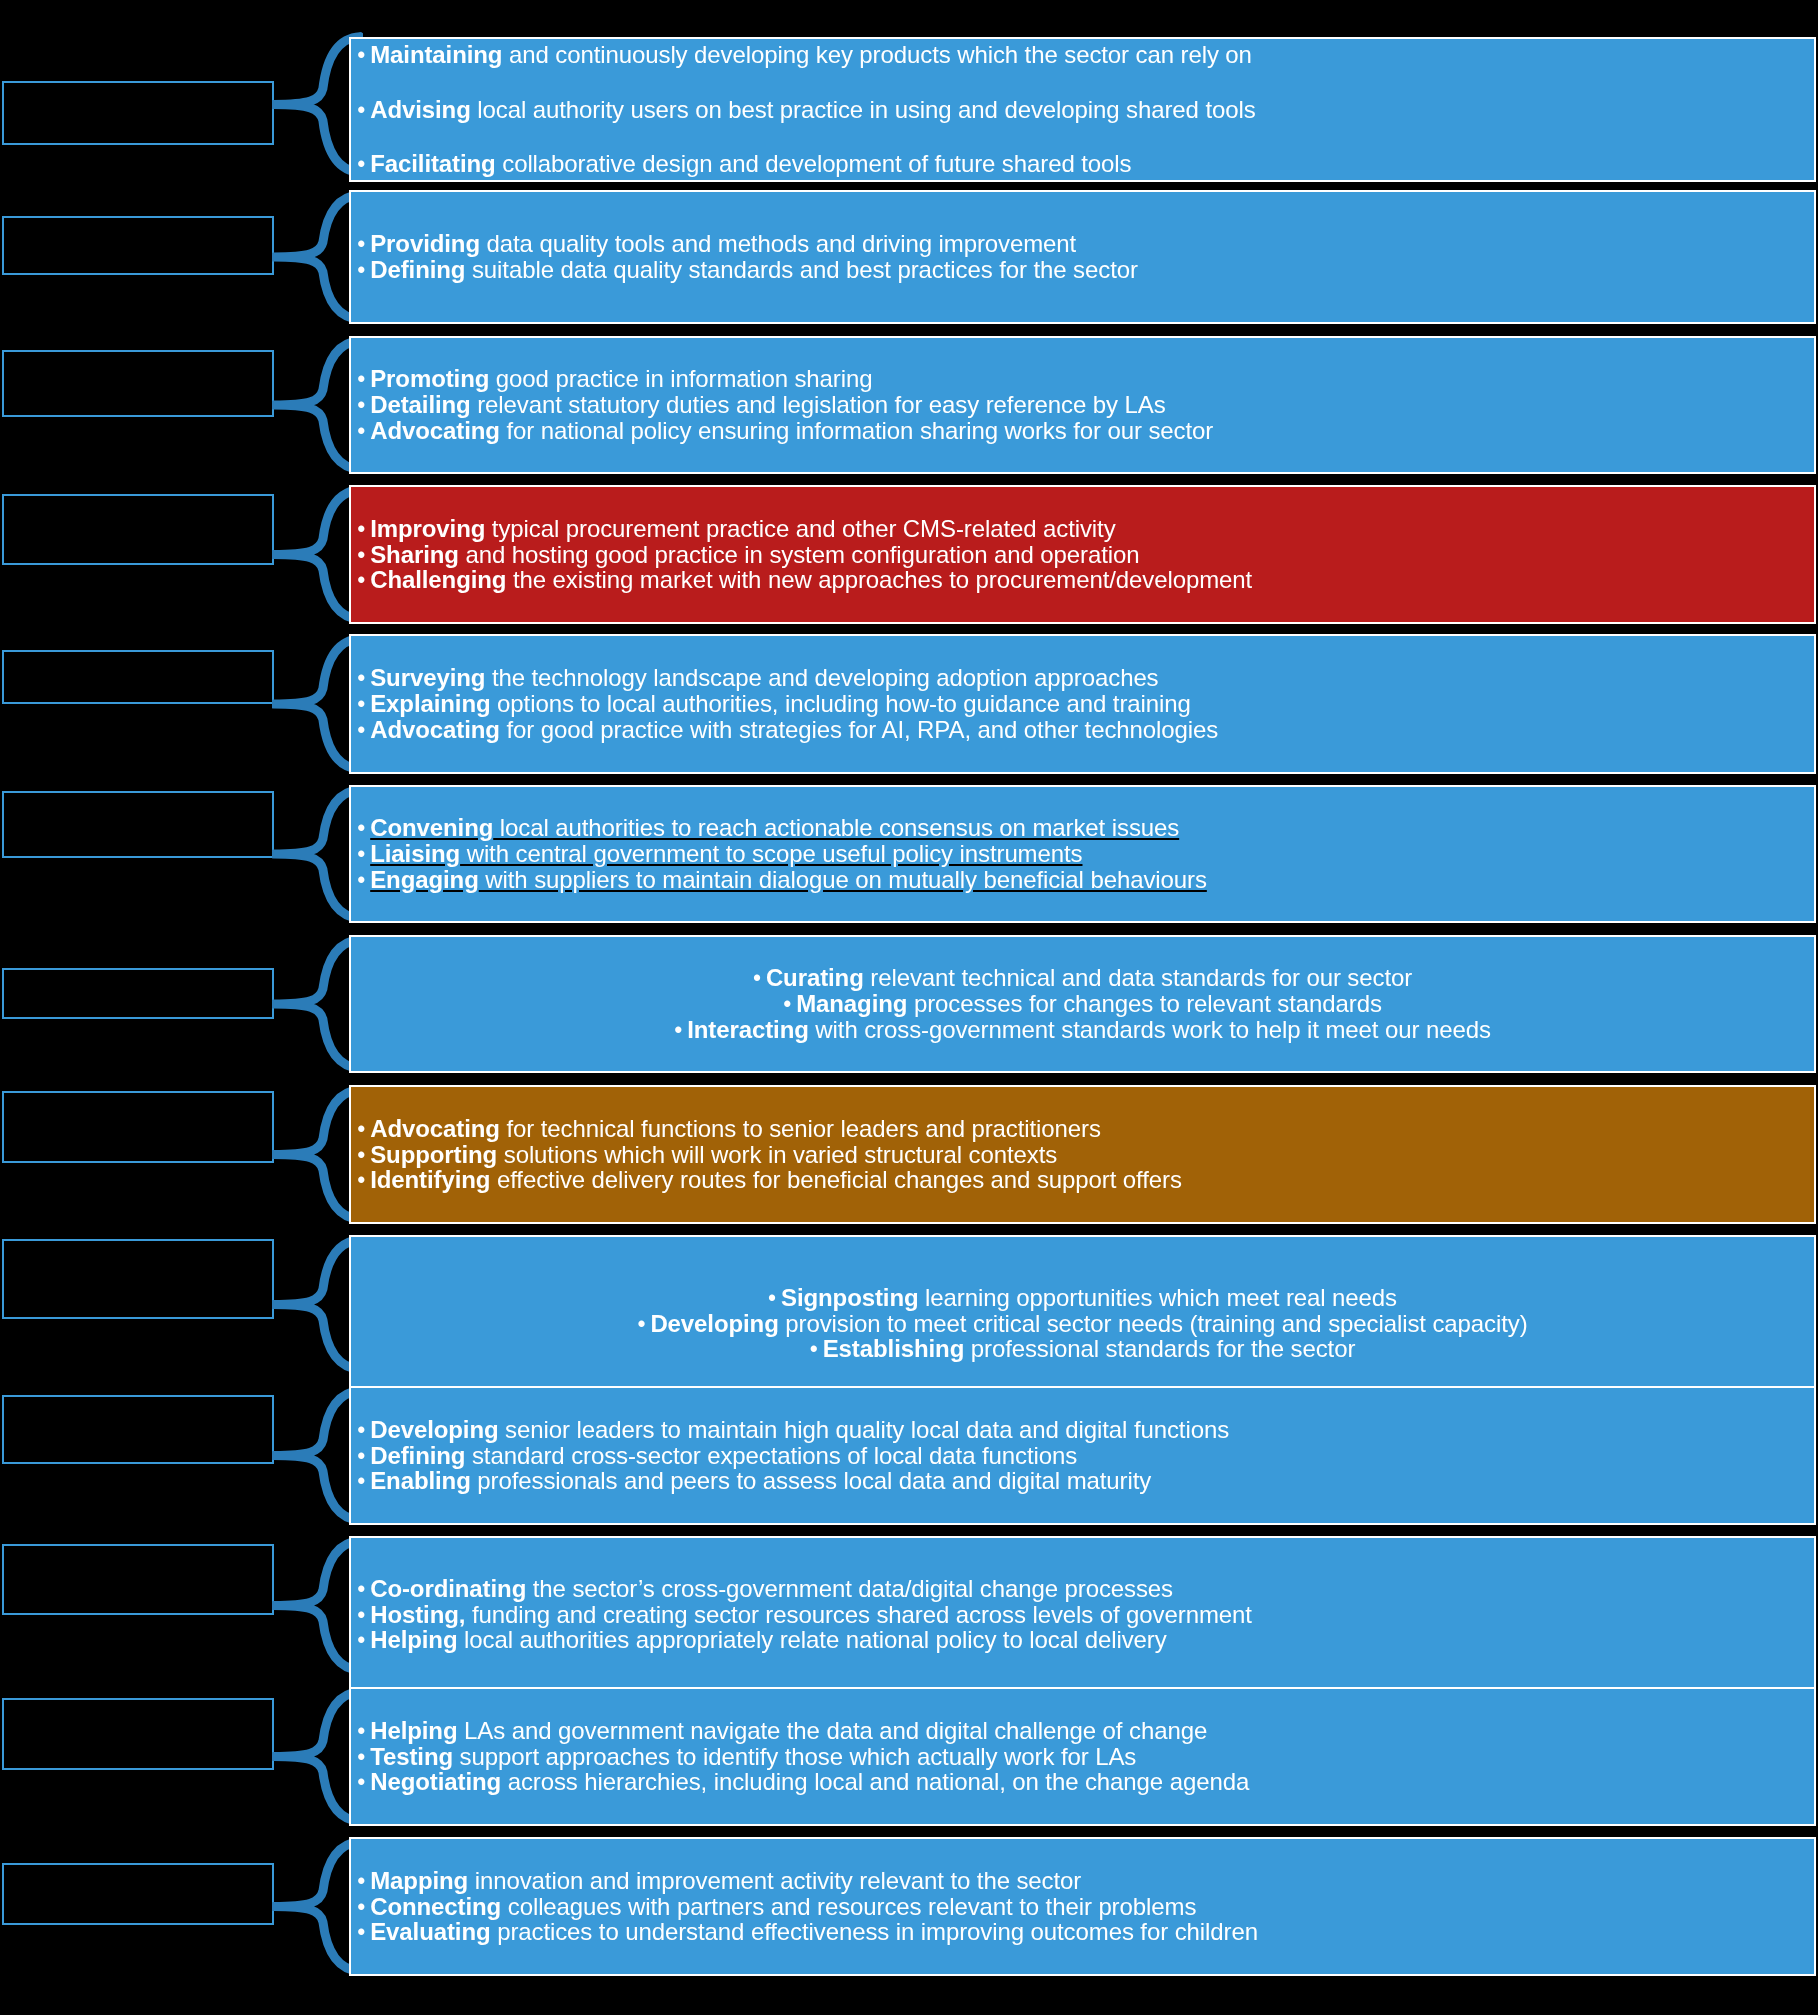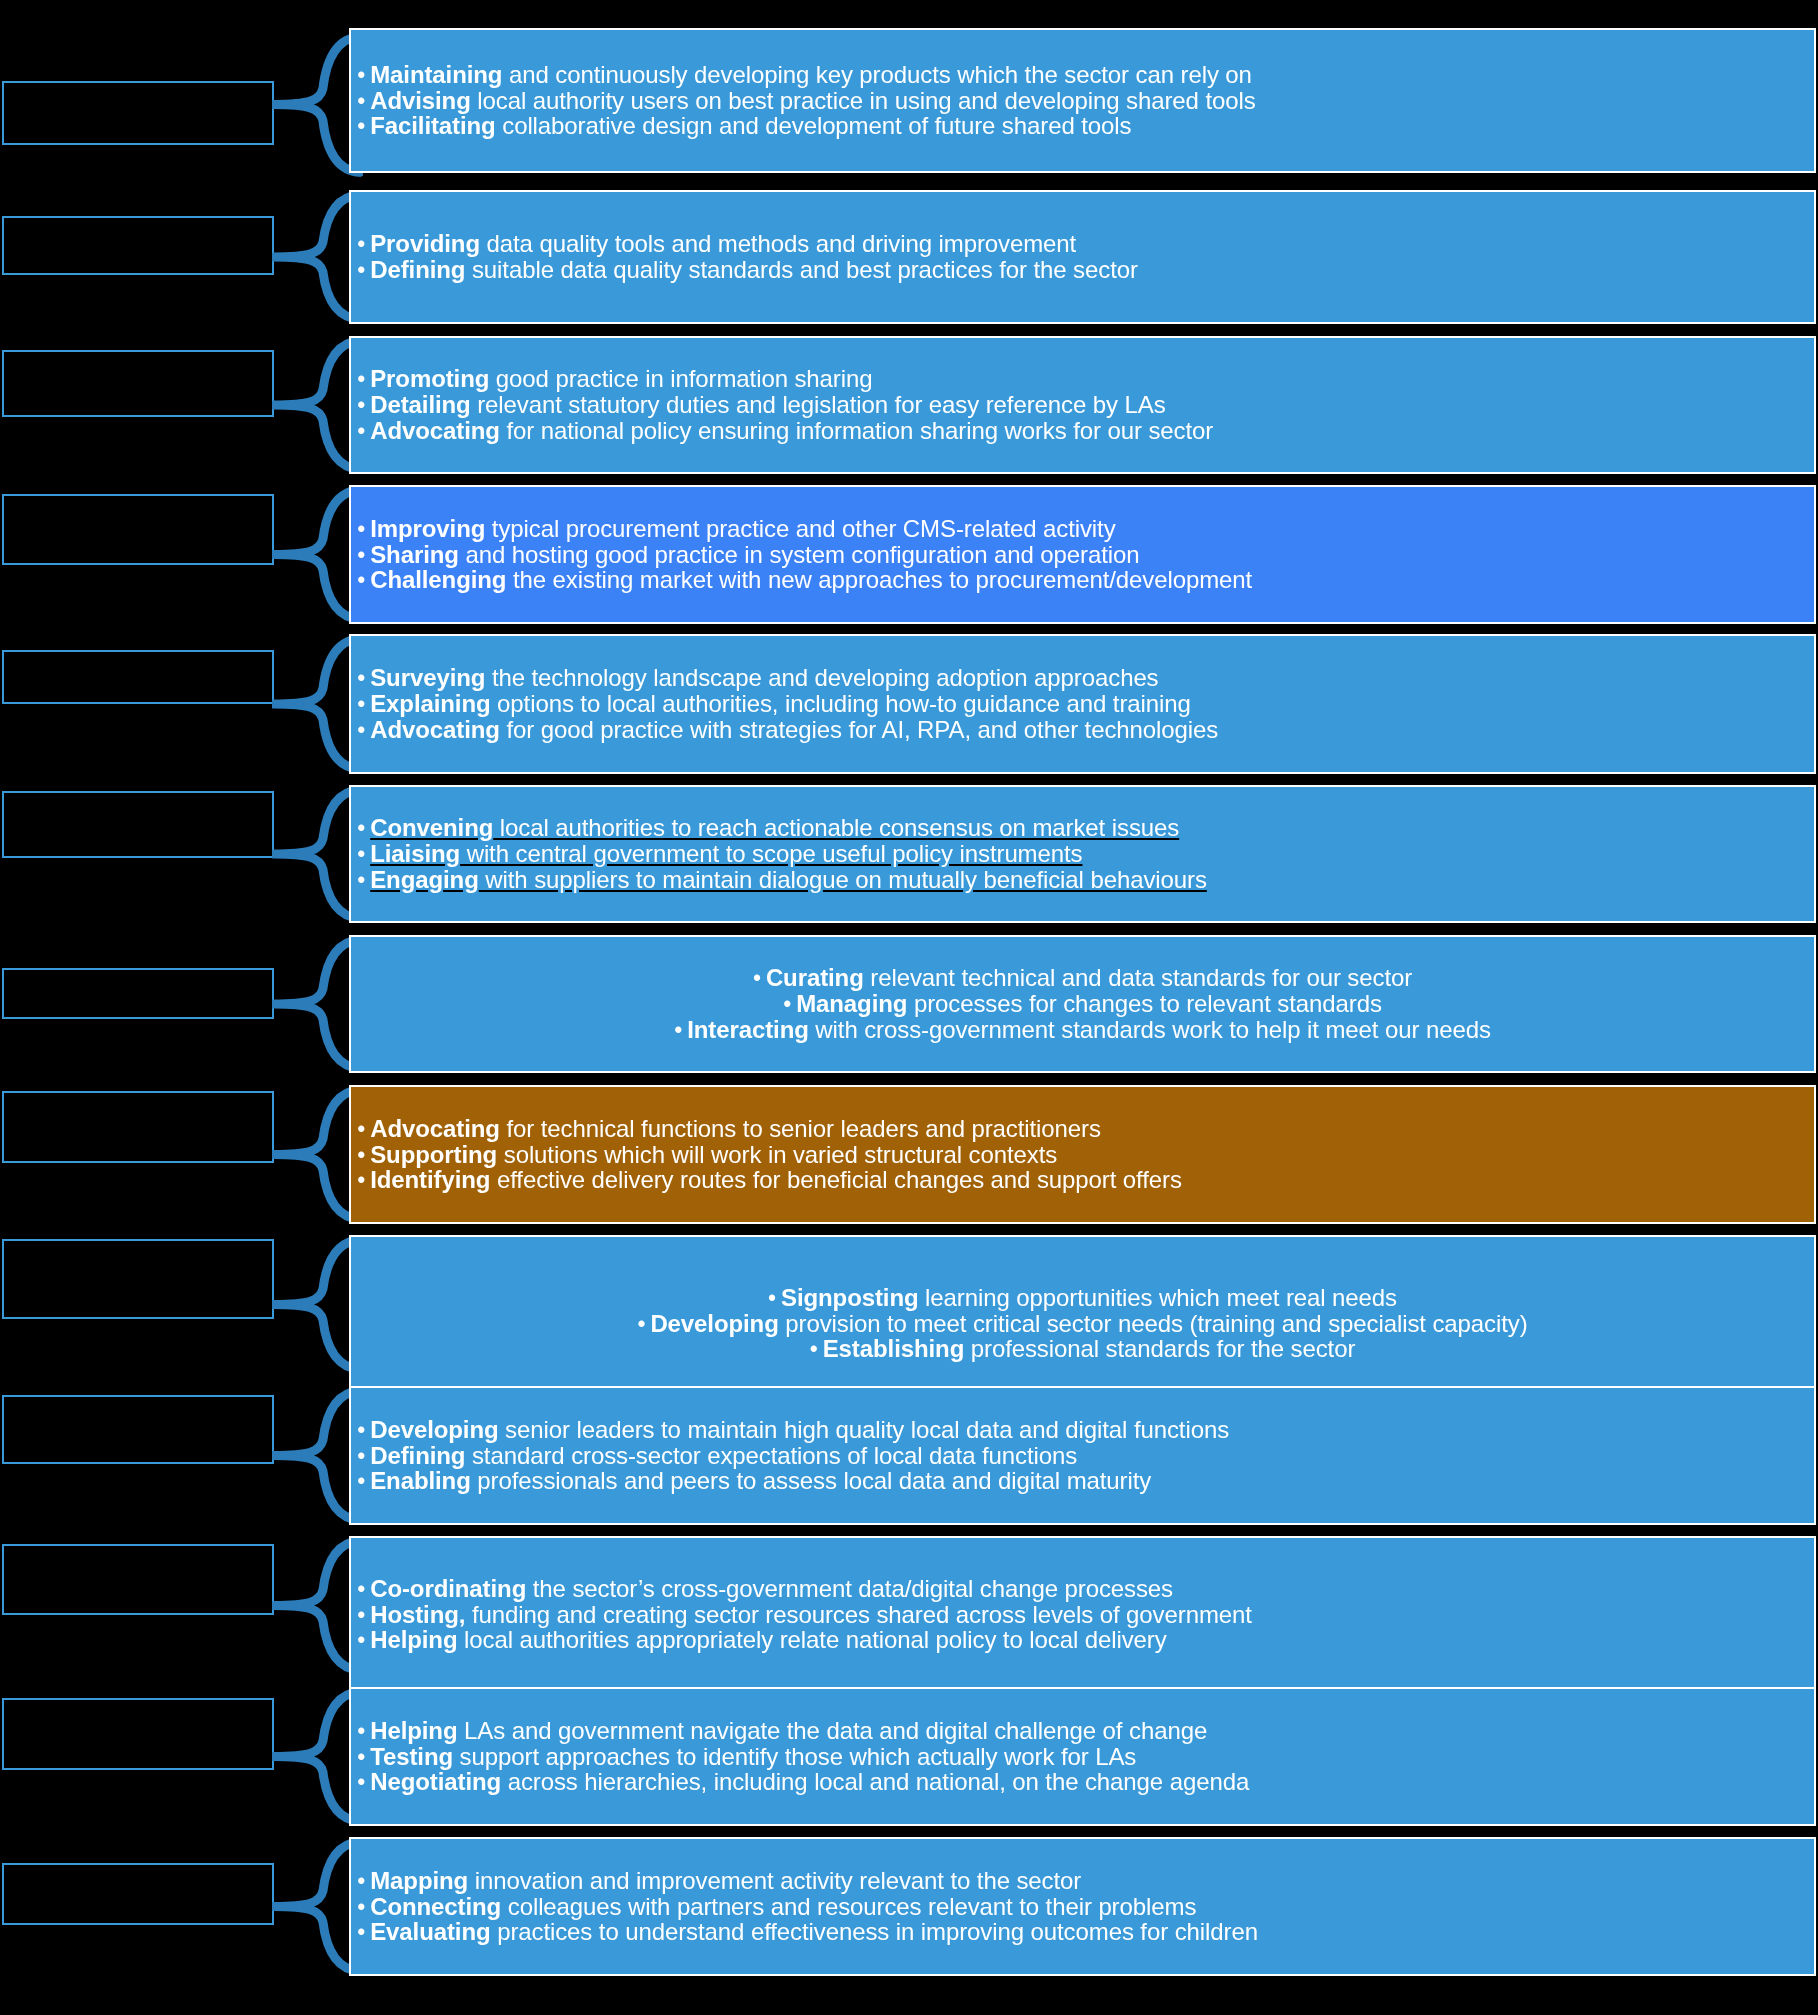--- a/index.html
+++ b/index.html
@@ -185,35 +185,35 @@
           <path d="M 114 6 C 82 8, 70 37.78551724137931, 66 70.17310344827587 C 62 85.46724137931035, 48 89.96551724137932, 2 89.96551724137932 M 2 89.96551724137932 C 48 89.96551724137932, 62 94.46379310344828, 66 109.75793103448277 C 70 142.1455172413793, 82 171.93103448275863, 114 173.93103448275863" fill="none" stroke="#2b7cb8" stroke-width="9" stroke-linecap="round" vector-effect="non-scaling-stroke"></path>
         </svg>
       </div>
       <div class="brace" style="top: 1837px; height: 139px;">
         <svg viewBox="0 0 118 179.93103448275863" preserveAspectRatio="none">
           <path d="M 114 6 C 82 8, 70 37.78551724137931, 66 70.17310344827587 C 62 85.46724137931035, 48 89.96551724137932, 2 89.96551724137932 M 2 89.96551724137932 C 48 89.96551724137932, 62 94.46379310344828, 66 109.75793103448277 C 70 142.1455172413793, 82 171.93103448275863, 114 173.93103448275863" fill="none" stroke="#2b7cb8" stroke-width="9" stroke-linecap="round" vector-effect="non-scaling-stroke"></path>
         </svg>
       </div>
     </div>
   <div id="content-column">
-      <div class="content-box" style="top: 28px; height: 145px; background: rgb(58, 154, 217); border-color: rgb(255, 255, 255);">
+      <div class="content-box" style="top: 37px; height: 145px; background: rgb(58, 154, 217); border-color: rgb(255, 255, 255); gap: 29px;">
         <div class="bullet-line"><span class="bullet-dot">•</span><span class="lead">Maintaining</span><span class="rest"> and continuously developing key products which the sector can rely on</span></div>
         <div class="bullet-line"><span class="bullet-dot">•</span><span class="lead">Advising</span><span class="rest"> local authority users on best practice in using and developing shared tools</span></div>
         <div class="bullet-line"><span class="bullet-dot">•</span><span class="lead">Facilitating</span><span class="rest"> collaborative design and development of future shared tools</span></div>
       </div>
       <div class="content-box" style="top: 190px; height: 134px; background: rgb(58, 154, 217); border-color: rgb(255, 255, 255);">
         <div class="bullet-line"><span class="bullet-dot">•</span><span class="lead">Providing</span><span class="rest"> data quality tools and methods and driving improvement</span></div>
         <div class="bullet-line"><span class="bullet-dot">•</span><span class="lead">Defining</span><span class="rest"> suitable data quality standards and best practices for the sector</span></div>
       </div>
       <div class="content-box" style="top: 336px; height: 138px; background: rgb(58, 154, 217); border-color: rgb(255, 255, 255);">
         <div class="bullet-line"><span class="bullet-dot">•</span><span class="lead">Promoting</span><span class="rest"> good practice in information sharing</span></div>
         <div class="bullet-line"><span class="bullet-dot">•</span><span class="lead">Detailing</span><span class="rest"> relevant statutory duties and legislation for easy reference by LAs</span></div>
         <div class="bullet-line"><span class="bullet-dot">•</span><span class="lead">Advocating</span><span class="rest"> for national policy ensuring information sharing works for our sector</span></div>
       </div>
-      <div class="content-box" style="top: 485px; height: 139px; background: #3b82f6; border-color: rgb(255, 255, 255);">
+      <div class="content-box" style="top: 485px; height: 139px; background: #b91c1c; border-color: rgb(255, 255, 255);">
         <div class="bullet-line"><span class="bullet-dot">•</span><span class="lead">Improving</span><span class="rest"> typical procurement practice and other CMS-related activity</span></div>
         <div class="bullet-line"><span class="bullet-dot">•</span><span class="lead">Sharing</span><span class="rest"> and hosting good practice in system configuration and operation</span></div>
         <div class="bullet-line"><span class="bullet-dot">•</span><span class="lead">Challenging</span><span class="rest"> the existing market with new approaches to procurement/development</span></div>
       </div>
       <div class="content-box" style="top: 634px; height: 140px; background: rgb(58, 154, 217); border-color: rgb(255, 255, 255);">
         <div class="bullet-line"><span class="bullet-dot">•</span><span class="lead">Surveying</span><span class="rest"> the technology landscape and developing adoption approaches</span></div>
         <div class="bullet-line"><span class="bullet-dot">•</span><span class="lead">Explaining</span><span class="rest"> options to local authorities, including how-to guidance and training</span></div>
         <div class="bullet-line"><span class="bullet-dot">•</span><span class="lead">Advocating</span><span class="rest"> for good practice with strategies for AI, RPA, and other technologies</span></div>
       </div>
       <div class="content-box" style="top: 785px; height: 138px; background: rgb(58, 154, 217); border-color: rgb(255, 255, 255); text-decoration: underline;">

